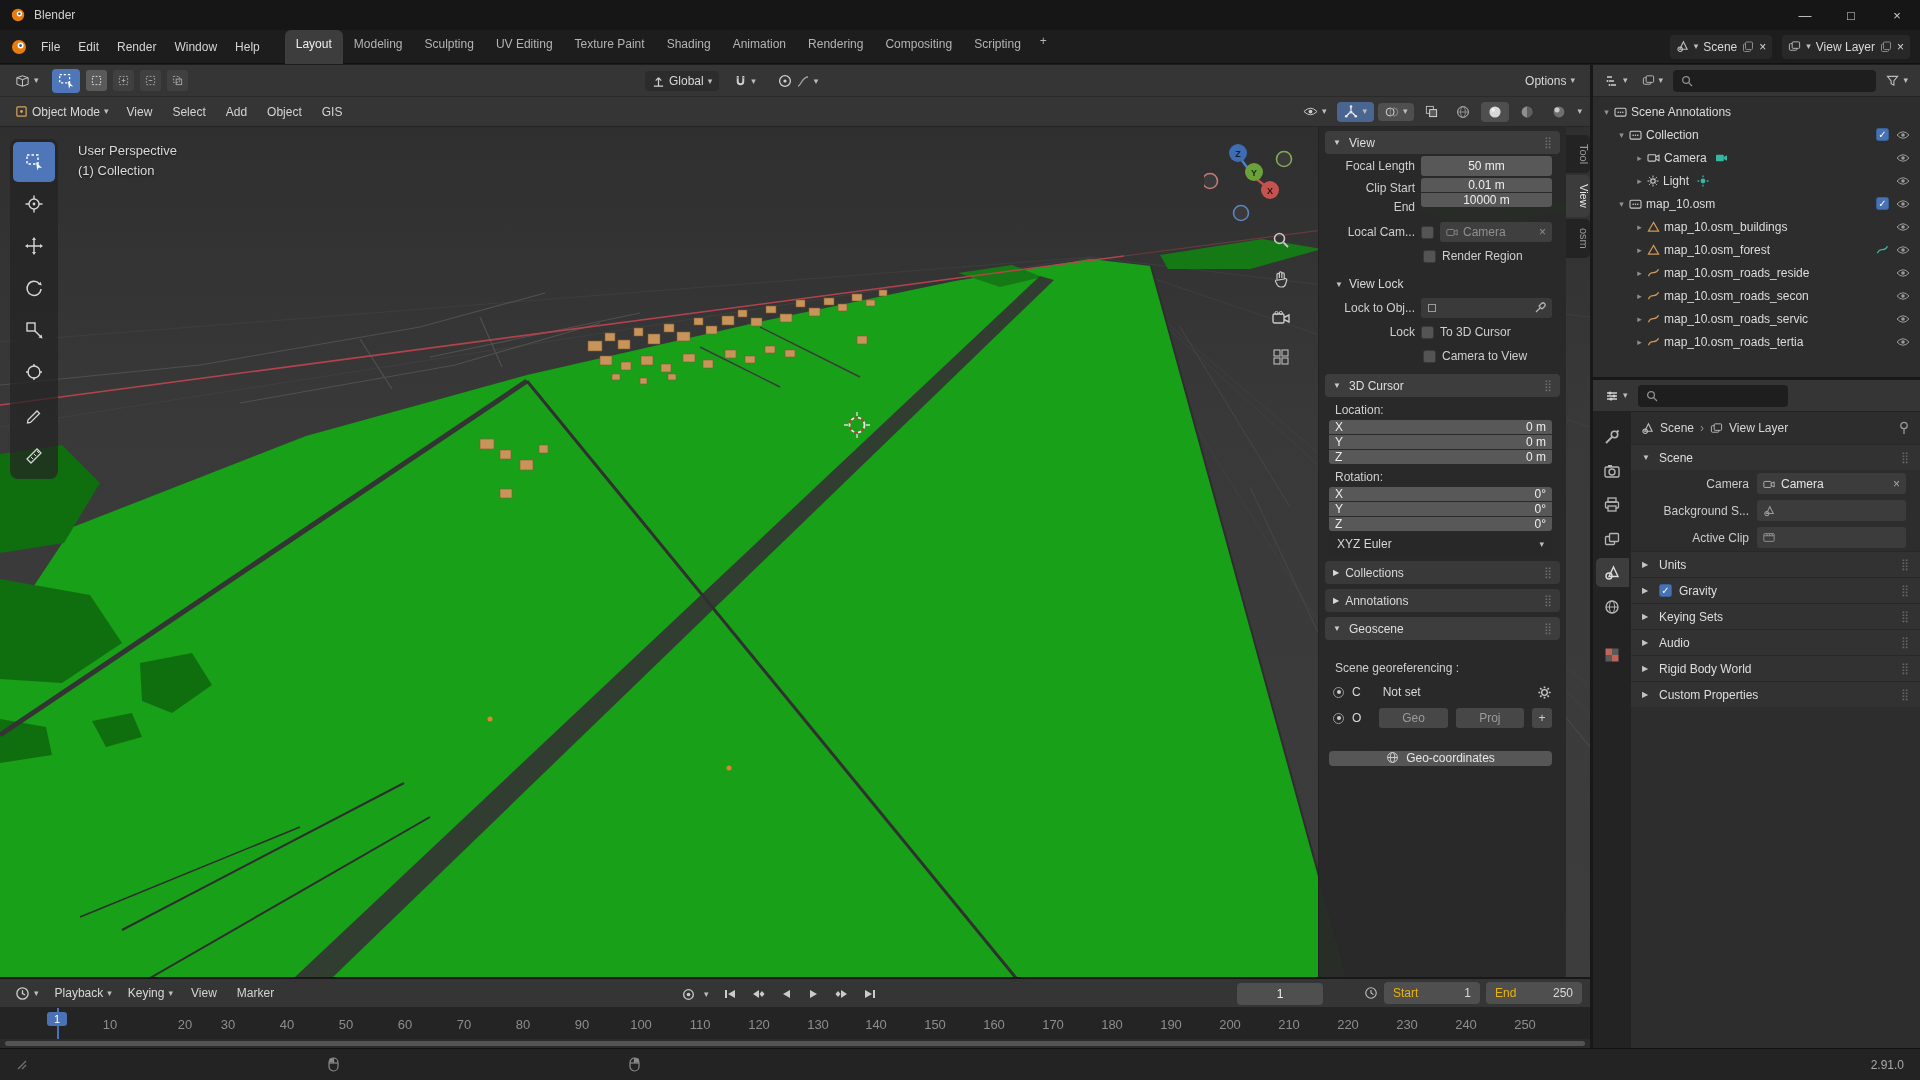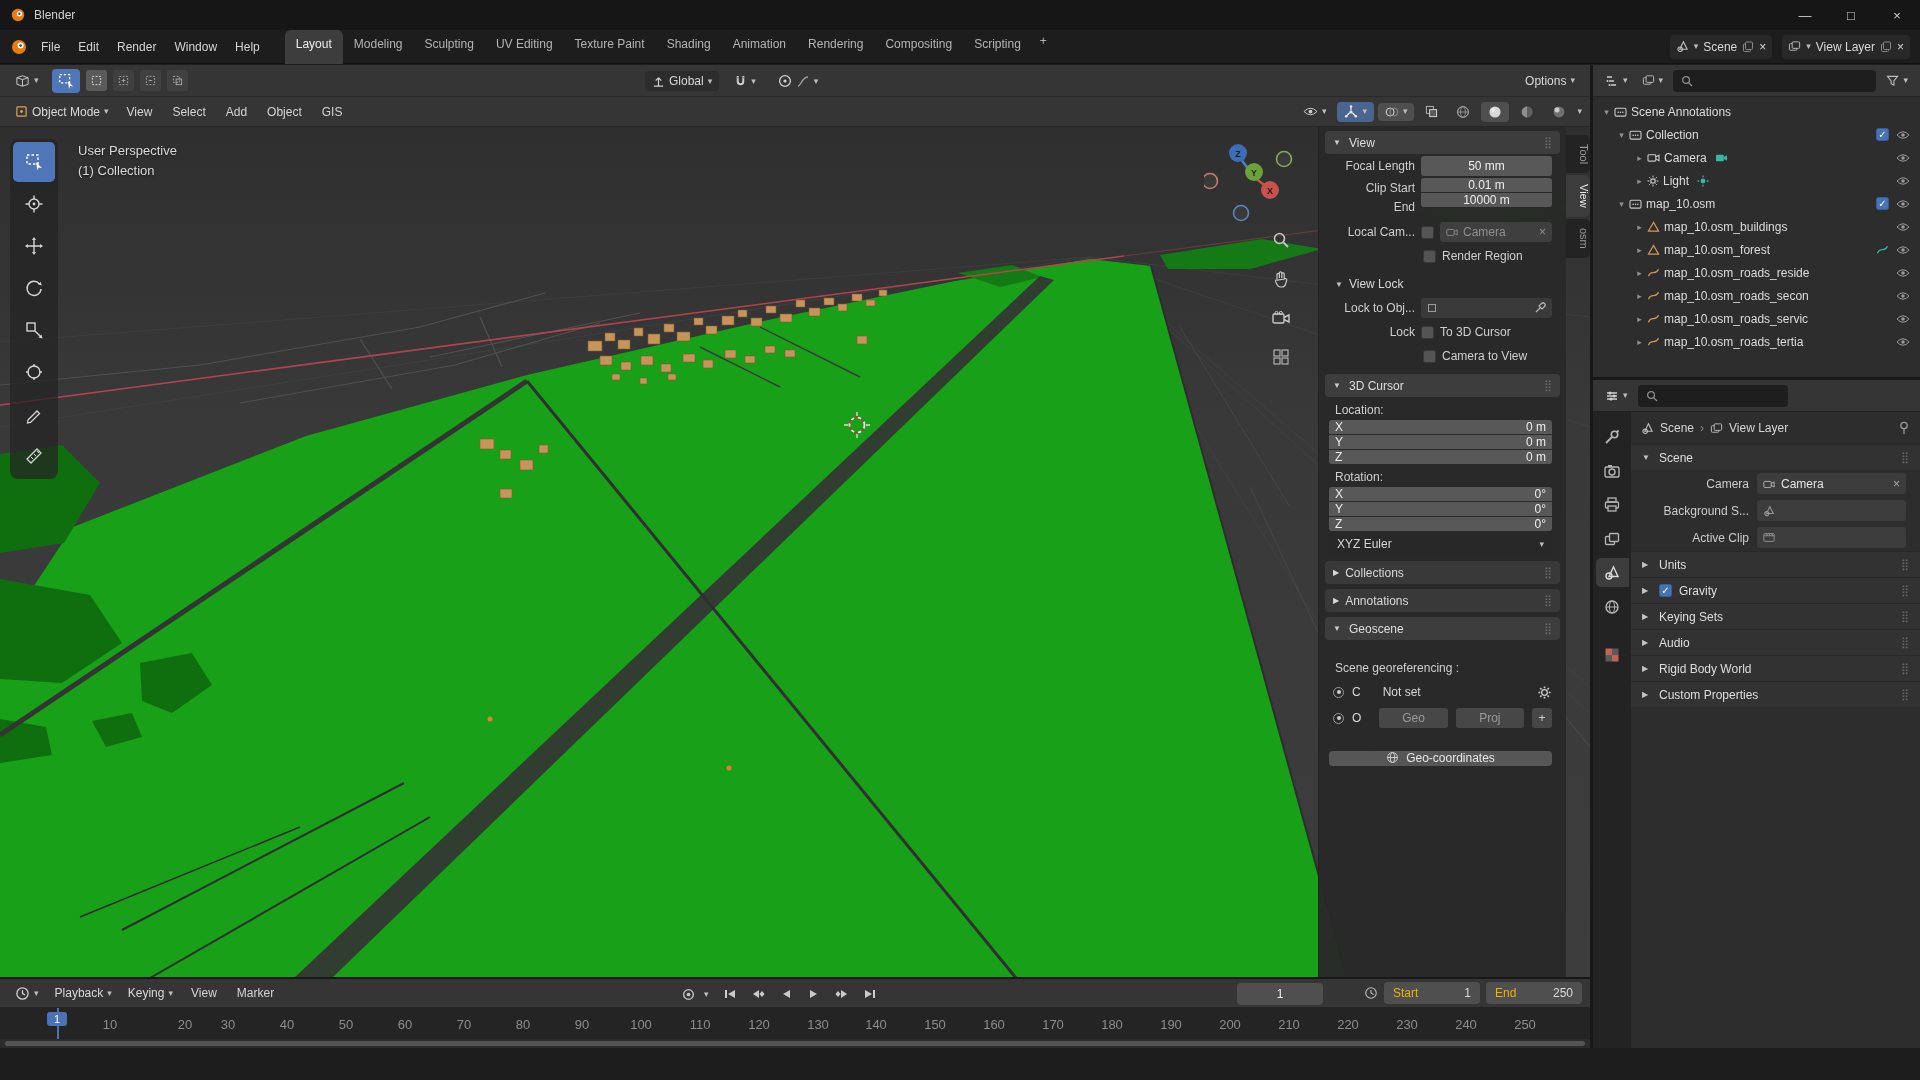--- a/index.html
+++ b/index.html
@@ -1375,14 +1375,38 @@
               <span class="tri">▶</span>
               <span>Custom Properties</span>
               <span class="dots">⣿</span>
             </div>
           </div>
         </div>
       </div>
     </div>
   </div>
 
+  <div class="statusbar">
+    <span class="i">
+        <svg width="12" height="12" viewBox="0 0 12 12">
+          <path d="M2,10 L10,2 M6,10 L10,6" stroke="#6f6f6f" stroke-width="1.4"></path>
+        </svg>
+      </span>
+    <span class="i sb-mouse1">
+        <svg width="11" height="15" viewBox="0 0 11 15">
+          <rect x="1" y="1" width="9" height="13" rx="4.5" fill="none" stroke="#8a8a8a" stroke-width="1.2"></rect>
+          <path d="M5.5,1 V6" stroke="#8a8a8a" stroke-width="1.2"></path>
+          <path d="M1,6 H10" stroke="#8a8a8a" stroke-width="1.2"></path>
+          <rect x="1.5" y="1.5" width="4" height="4" fill="#8a8a8a"></rect>
+        </svg>
+      </span>
+    <span class="i sb-mouse2">
+        <svg width="11" height="15" viewBox="0 0 11 15">
+          <rect x="1" y="1" width="9" height="13" rx="4.5" fill="none" stroke="#8a8a8a" stroke-width="1.2"></rect>
+          <path d="M5.5,1 V6" stroke="#8a8a8a" stroke-width="1.2"></path>
+          <path d="M1,6 H10" stroke="#8a8a8a" stroke-width="1.2"></path>
+          <rect x="5.8" y="1.5" width="4" height="4" fill="#8a8a8a"></rect>
+        </svg>
+      </span>
+    <span class="sb-version">2.91.0</span>
+  </div>
 
 </div>
 
 </body></html>

